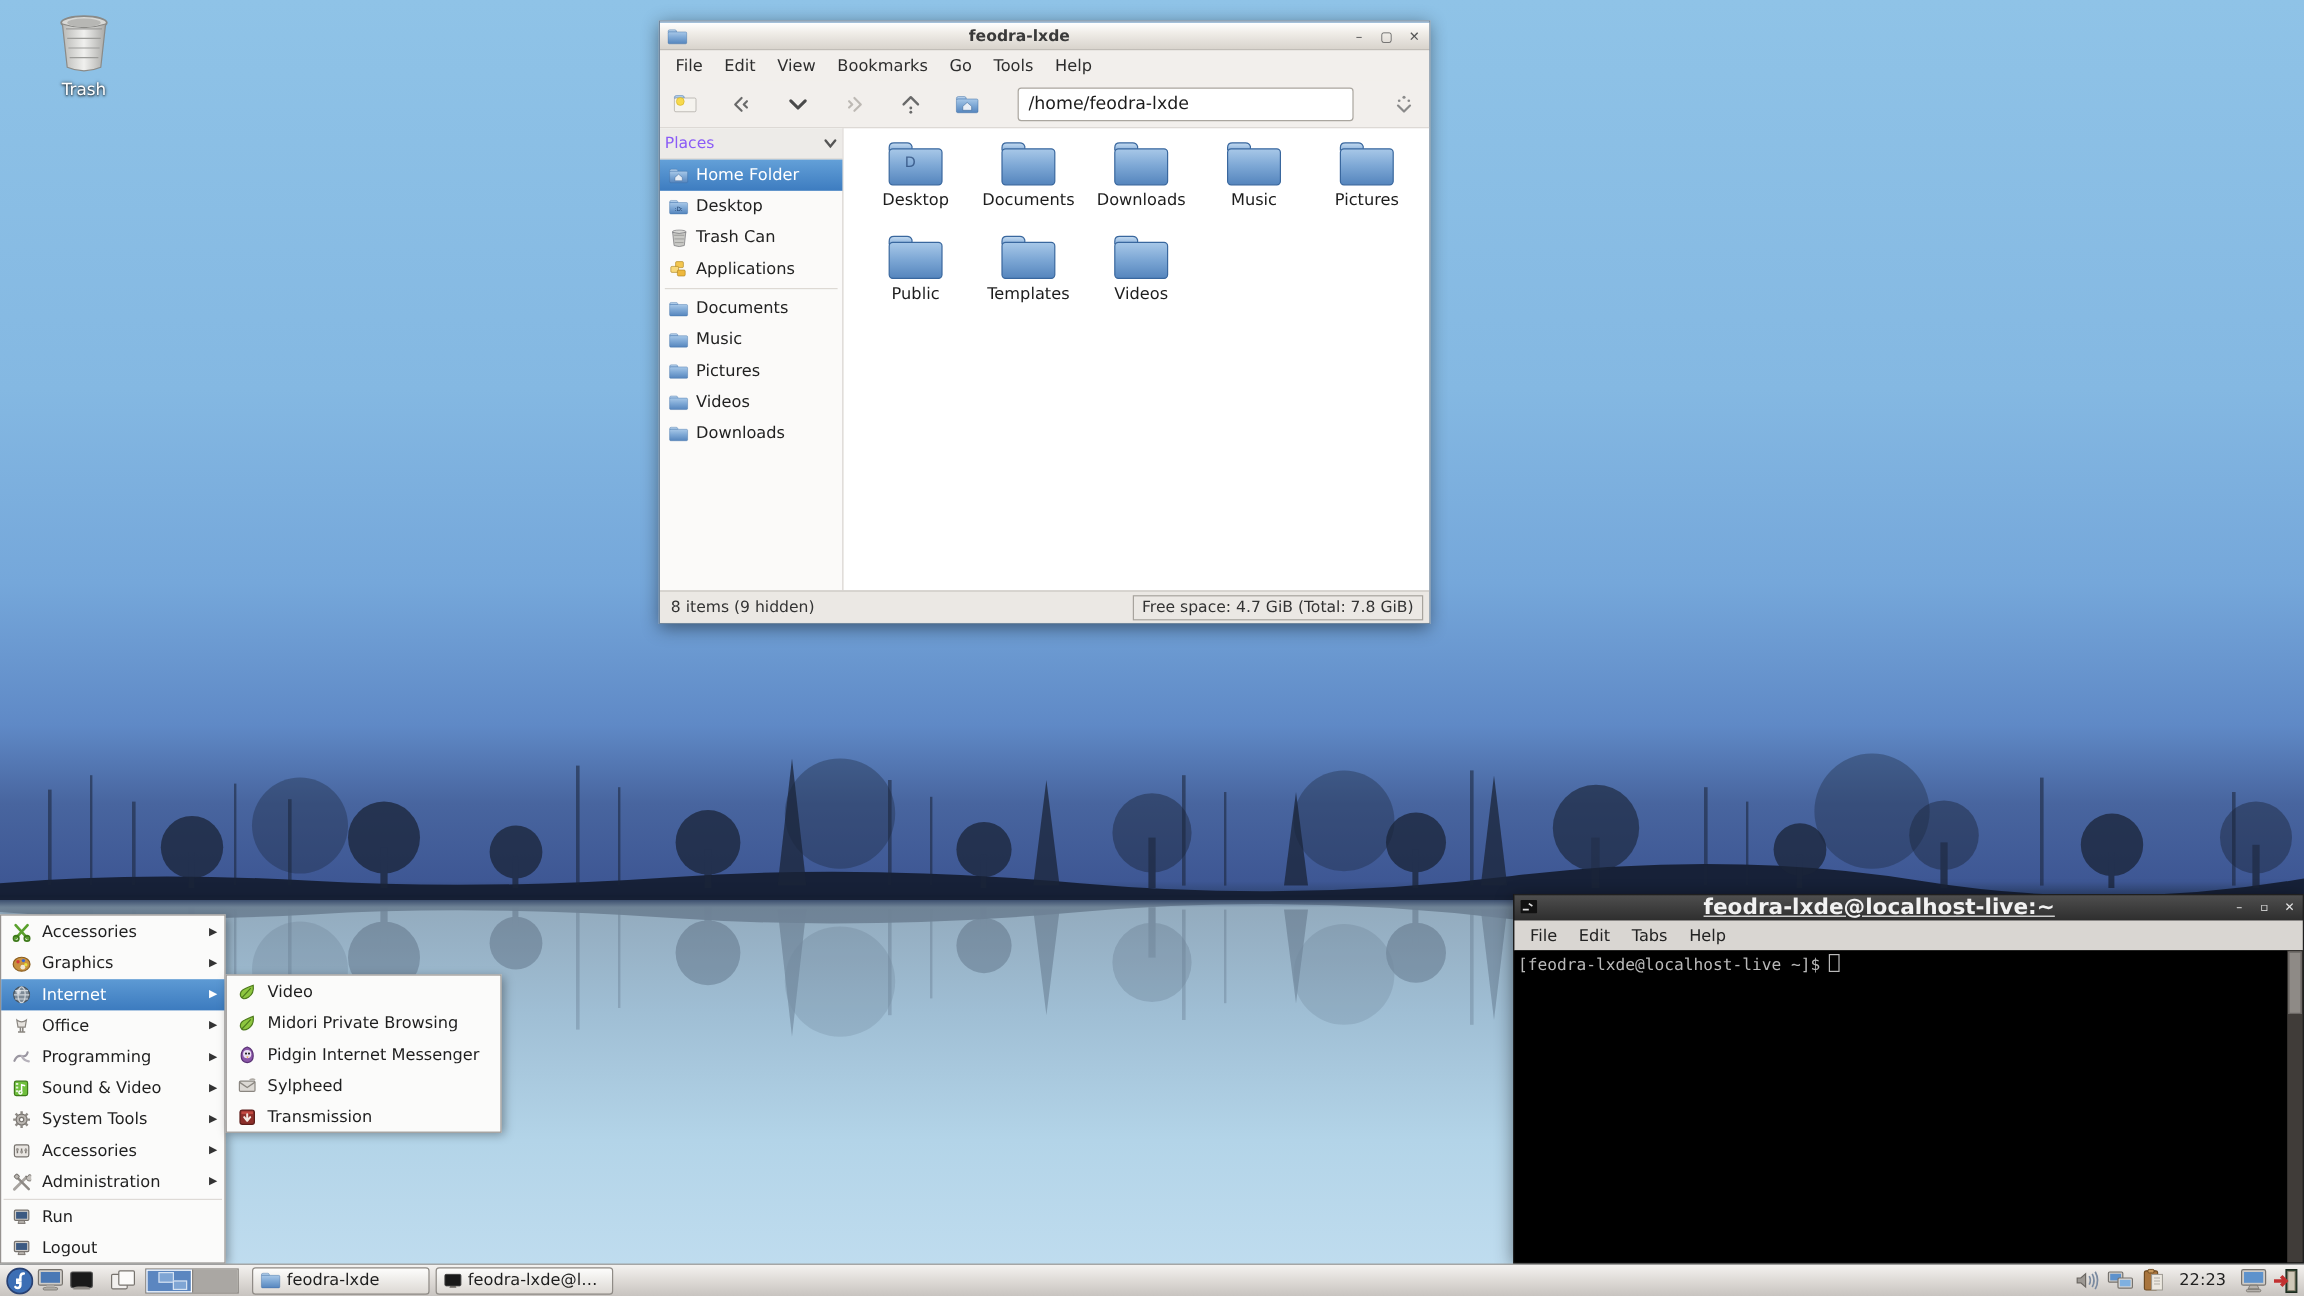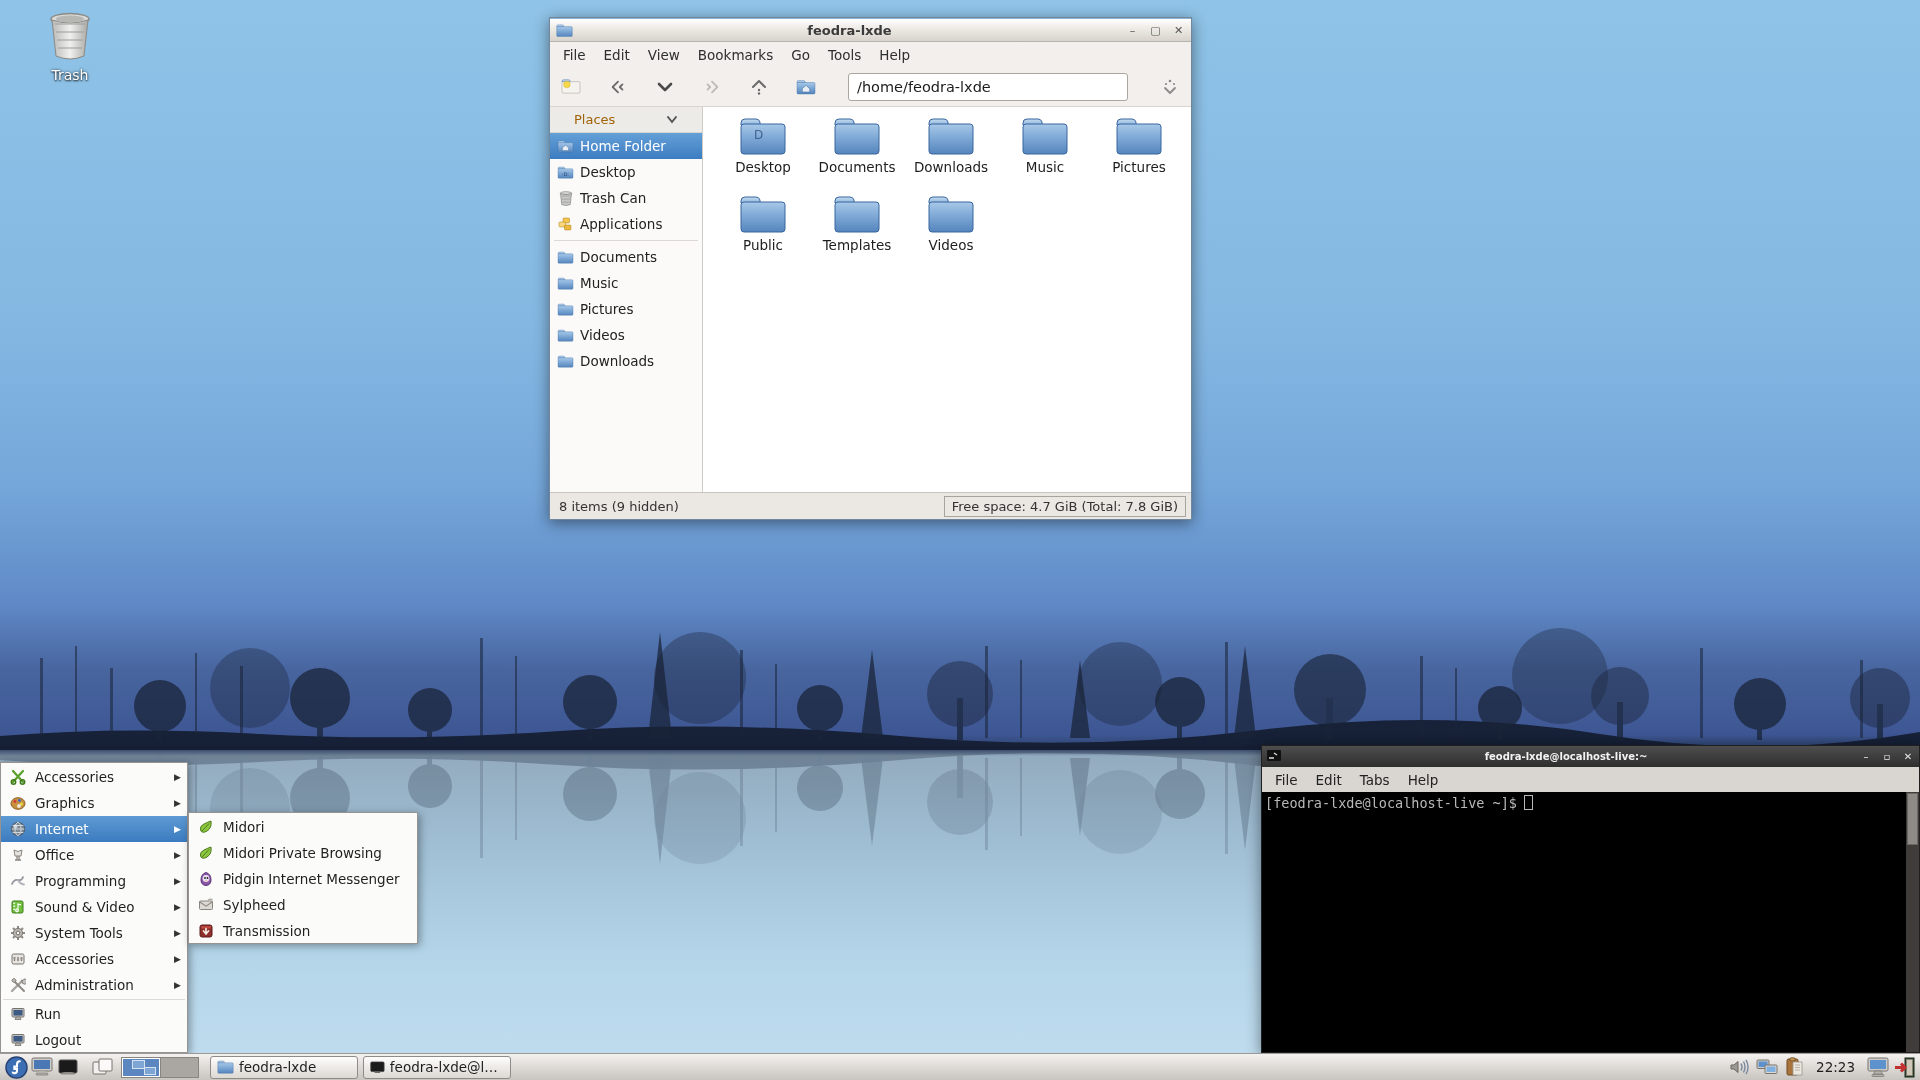--- a/index.html
+++ b/index.html
@@ -38,40 +38,40 @@
   .fm-toolbar { height:40px; display:flex; align-items:center; background:#f2efec; border-bottom:1px solid #d8d4cf; padding:0 8px; gap:21px; }
   .tool-btn { width:26px; height:26px; display:flex; align-items:center; justify-content:center; }
   .path-entry {
     flex:1; height:28px; margin:0 8px; border:1px solid #aaa69f; border-radius:3px;
     background:#fff; font-size:14.5px; color:#1c1c1c; padding:0 8px; font-family:"DejaVu Sans", sans-serif; outline:none;
   }
 
   
   .fm-body { flex:1; display:flex; min-height:0; }
   .sidebar { width:153px; background:#fbfaf9; border-right:1px solid #cfcbc6; display:flex; flex-direction:column; }
-  .sidebar-header { height:26px; display:flex; align-items:center; justify-content:space-between; background:#edebe8; border-bottom:1px solid #d8d4cf; padding:0 24px; font-size:13px; color:#a16207; }
+  .sidebar-header { height:26px; display:flex; align-items:center; justify-content:space-between; background:#edebe8; border-bottom:1px solid #d8d4cf; padding:0 4px; font-size:13px; color:#8b5cf6; }
   .place-item { height:26px; display:flex; align-items:center; gap:6px; padding:0 4px 0 7px; font-size:13.5px; color:#222; }
   .place-item.selected { background:linear-gradient(180deg,#63a0d8 0%,#3d7cc0 100%); color:#fff; }
   .place-sep { height:1px; background:#ddd9d4; margin:3px 4px; }
   .picon { width:17px; height:17px; flex:0 0 17px; display:flex; align-items:center; justify-content:center; }
 
   .files-panel { flex:1; background:#fff; padding:9px 0 0 13px; display:flex; flex-wrap:wrap; align-content:flex-start; }
   .file-cell { width:94px; height:78px; display:flex; flex-direction:column; align-items:center; }
   .file-cell .flabel { font-size:13.5px; color:#1d1d1d; margin-top:3px; }
   .bigfolder { position:relative; width:48px; height:40px; }
   .emblem-d { position:absolute; left:15px; top:12px; font-size:12px; color:rgba(25,55,105,.65); letter-spacing:1px; }
 
   .fm-status { height:27px; display:flex; align-items:center; justify-content:space-between; background:#ebe8e4; border-top:1px solid #c9c5c0; padding:0 5px 0 9px; }
   .status-left { font-size:13px; color:#333; }
   .status-right { font-size:13px; color:#333; border:1px solid #a7a39d; padding:2px 7px; background:#ebe8e4; }
 
   
   .term-window { left:1261px; top:745px; width:659px; height:308px; border:1px solid #1f1f1f; background:#000; }
   .term-titlebar { height:21px; display:flex; align-items:center; padding:0 5px; background:linear-gradient(180deg,#4e4e4e,#2e2e2e); }
-  .term-titlebar .title { flex:1; text-align:center; font-size:10px; font-weight:bold; color:#f2f2f2; }
+  .term-titlebar .title { flex:1; text-align:center; font-size:18px; font-weight:bold; color:#f2f2f2;text-decoration:underline; }
   .term-win-btn { width:12px; height:12px; display:flex; align-items:center; justify-content:center; font-size:10px; color:#e8e8e8; margin-left:9px; }
   .term-menubar { height:25px; display:flex; align-items:center; background:#d9d6d2; padding-left:4px; }
   .term-menubar .mitem { padding:3px 9px; font-size:13.5px; color:#222; }
   .term-content { flex:1; display:flex; min-height:0; background:#000; }
   .term-text { flex:1; padding:3px 2px 0 3px; font-family:"DejaVu Sans Mono", monospace; font-size:13.5px; color:#b9b9b9; white-space:pre; }
   .term-cursor { display:inline-block; width:9px; height:15px; border:1px solid #b9b9b9; vertical-align:-2px; margin-left:7px; }
   .term-scroll { width:13px; background:#403c39; position:relative; }
   .term-thumb { position:absolute; top:1px; left:1px; width:11px; height:52px; background:#8e8a86; border:1px solid #6b6764; }
 
   
@@ -593,21 +593,21 @@
   </div>
 
   <div class="submenu">
     <div class="sm-item">
       <span class="smicon">
           <svg width="16" height="16" viewBox="0 0 16 16">
             <path d="M13,2 Q14,9 9,12 Q4,15 2.5,11 Q1.5,7 6,5 Q10,3 13,2 Z" fill="#8dc63f" stroke="#4e7a1e"></path>
             <path d="M3.5,12.5 Q7,9 11,4.5" stroke="#4e7a1e" stroke-width="1" fill="none"></path>
           </svg>
         </span>
-      <span>Midori</span>
+      <span>Video</span>
     </div>
     <div class="sm-item">
       <span class="smicon">
           <svg width="16" height="16" viewBox="0 0 16 16">
             <path d="M13,2 Q14,9 9,12 Q4,15 2.5,11 Q1.5,7 6,5 Q10,3 13,2 Z" fill="#8dc63f" stroke="#4e7a1e"></path>
             <path d="M3.5,12.5 Q7,9 11,4.5" stroke="#4e7a1e" stroke-width="1" fill="none"></path>
           </svg>
         </span>
       <span>Midori Private Browsing</span>
     </div>

